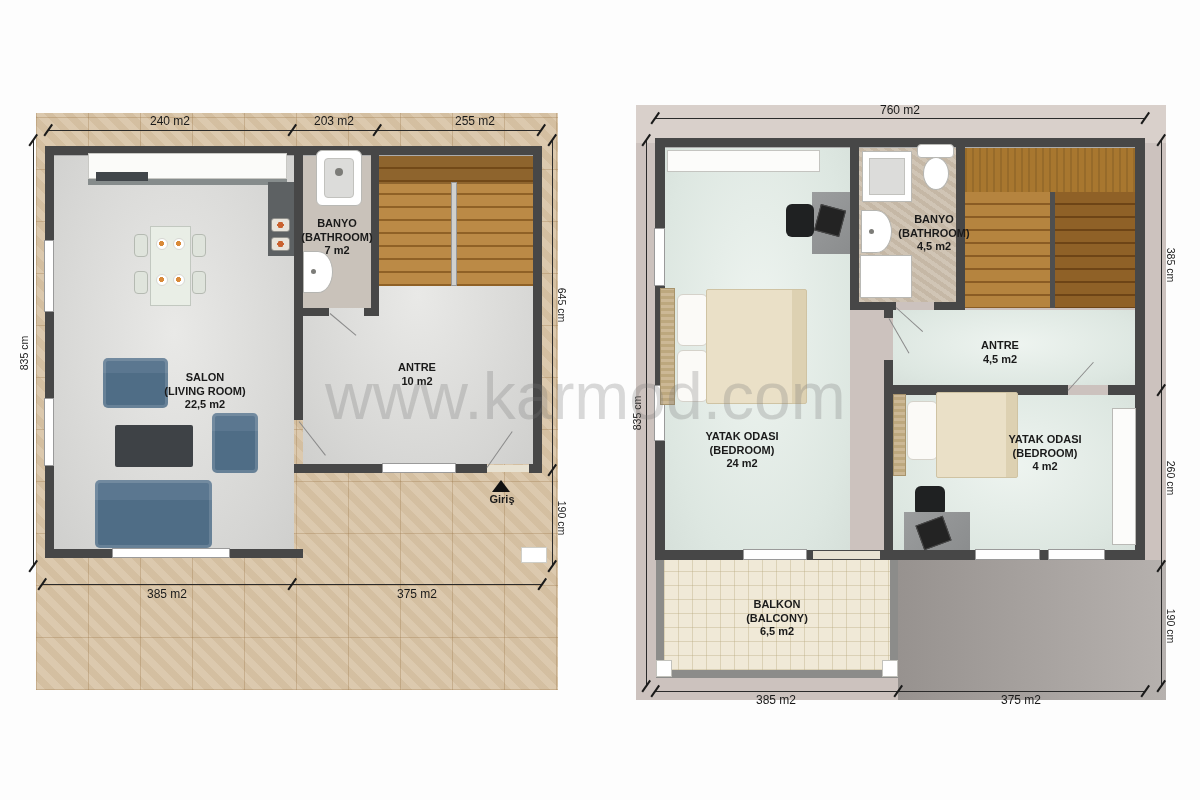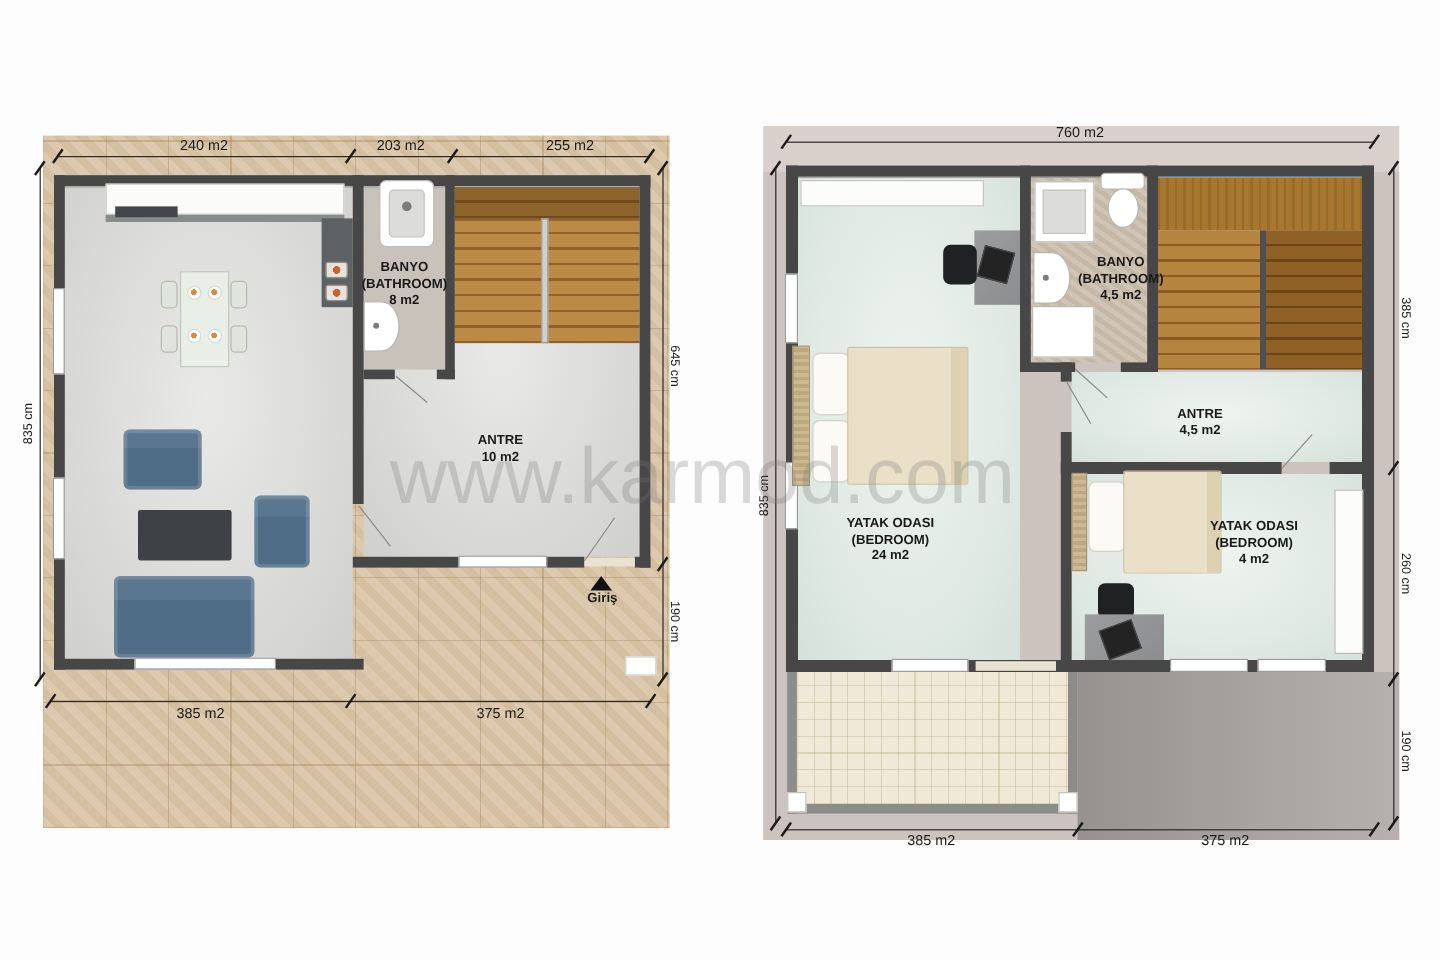--- a/index.html
+++ b/index.html
@@ -142,24 +142,29 @@
   <div class="abs white-fixture" style="left:316px;top:150px;width:46px;height:56px;border-radius:6px;"></div>
   <div class="abs shower-inner" style="left:324px;top:158px;width:30px;height:40px;border-radius:4px;"></div>
   <div class="abs dot" style="left:335px;top:168px;width:8px;height:8px;"></div>
   <div class="abs sink" style="left:303px;top:251px;width:30px;height:42px;"></div>
   <div class="abs dot" style="left:311px;top:269px;width:5px;height:5px;"></div>
 
   <div class="abs mat" style="left:521px;top:547px;width:26px;height:16px;"></div>
   <div class="abs tri-up" style="left:492px;top:480px;"></div>
   <div class="abs entr-label" style="left:502px;top:493px;">Giriş</div>
 
+  <div class="abs room-label" style="left:145px;top:371px;width:120px;">
+    <span>SALON</span>
+    <span>(LIVING ROOM)</span>
+    <span>22,5 m2</span>
+  </div>
   <div class="abs room-label" style="left:294px;top:217px;width:86px;">
     <span>BANYO</span>
     <span>(BATHROOM)</span>
-    <span>8 m2</span>
+    <span>7 m2</span>
   </div>
   <div class="abs room-label" style="left:367px;top:361px;width:100px;">
     <span>ANTRE</span>
     <span>10 m2</span>
   </div>
 
   <div class="abs dimline-h" style="left:48px;top:130px;width:493px;"></div>
   <span class="abs tick" style="left:48px;top:130px;"></span>
   <span class="abs tick" style="left:292px;top:130px;"></span>
   <span class="abs tick" style="left:377px;top:130px;"></span>
@@ -268,20 +273,25 @@
   </div>
   <div class="abs room-label" style="left:950px;top:339px;width:100px;">
     <span>ANTRE</span>
     <span>4,5 m2</span>
   </div>
   <div class="abs room-label" style="left:985px;top:433px;width:120px;">
     <span>YATAK ODASI</span>
     <span>(BEDROOM)</span>
     <span>4 m2</span>
   </div>
+  <div class="abs room-label" style="left:717px;top:598px;width:120px;">
+    <span>BALKON</span>
+    <span>(BALCONY)</span>
+    <span>6,5 m2</span>
+  </div>
 
   <div class="abs dimline-h" style="left:655px;top:118px;width:490px;"></div>
   <span class="abs tick" style="left:655px;top:118px;"></span>
   <span class="abs tick" style="left:1145px;top:118px;"></span>
   <div class="abs dimlab" style="left:900px;top:104px;">760 m2</div>
 
   <div class="abs dimline-v" style="left:646px;top:140px;height:546px;"></div>
   <span class="abs tick" style="left:646px;top:140px;"></span>
   <span class="abs tick" style="left:646px;top:686px;"></span>
   <div class="abs vlab rot-ccw" style="left:637px;top:413px;">835 cm</div>

